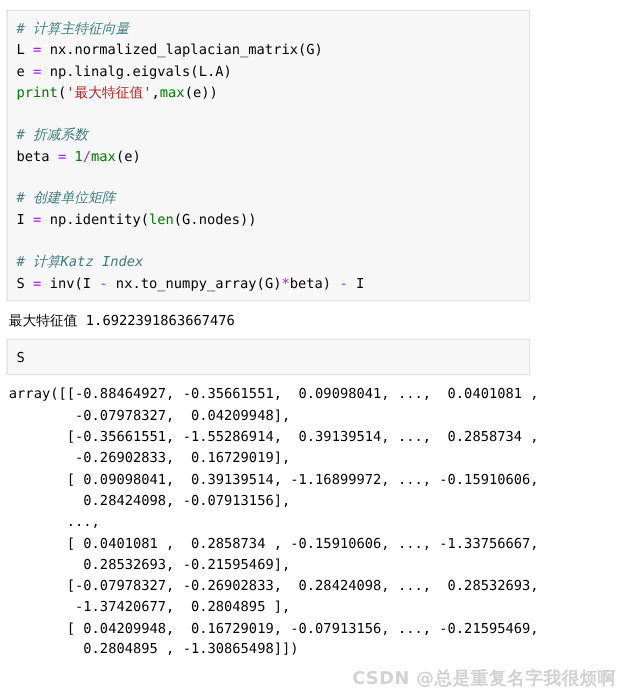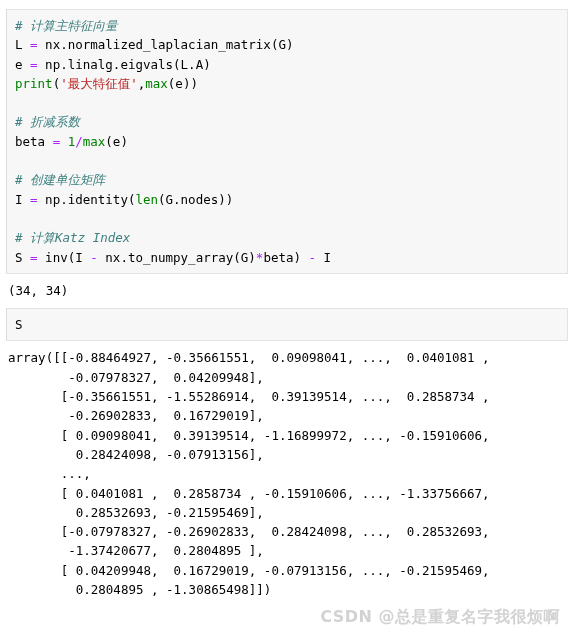--- a/index.html
+++ b/index.html
@@ -24,21 +24,21 @@
   }
 
   
   .cell-input {
     background: #f7f7f7;
     border: 1px solid #e3e3e3;
     border-left: 1px solid #dcdcdc;
     margin: 0 0 0 6px;
     padding: 6px 0 6px 8px;
     box-sizing: border-box;
-    width: 562px;
+    width: 476px;
   }
 
   pre.code {
     margin: 0;
     padding: 0;
     font-family: "DejaVu Sans Mono", "Liberation Mono", monospace;
     font-size: 12.5px;
     line-height: 19.3px;
     color: #000000;
     white-space: pre;
@@ -98,21 +98,21 @@
 <span class="tok-comment"># 折减系数</span>
 <span class="tok-name">beta </span><span class="tok-op">=</span><span class="tok-name"> </span><span class="tok-num">1</span><span class="tok-op">/</span><span class="tok-builtin">max</span><span class="tok-name">(e)</span>
 <span class="tok-name"></span>
 <span class="tok-comment"># 创建单位矩阵</span>
 <span class="tok-name">I </span><span class="tok-op">=</span><span class="tok-name"> np.identity(</span><span class="tok-builtin">len</span><span class="tok-name">(G.nodes))</span>
 <span class="tok-name"></span>
 <span class="tok-comment"># 计算Katz Index</span>
 <span class="tok-name">S </span><span class="tok-op">=</span><span class="tok-name"> inv(I </span><span class="tok-op">-</span><span class="tok-name"> nx.to_numpy_array(G)</span><span class="tok-op">*</span><span class="tok-name">beta) </span><span class="tok-op">-</span><span class="tok-name"> I</span></pre>
       </div>
       <div class="cell-output">
-        <pre class="out">(34, 34)</pre>
+        <pre class="out">最大特征值 1.6922391863667476</pre>
       </div>
       <div class="cell-input">
         <pre class="code"><span class="tok-name">S</span></pre>
       </div>
       <div class="cell-output">
         <pre class="out">array([[-0.88464927, -0.35661551,  0.09098041, ...,  0.0401081 ,
         -0.07978327,  0.04209948],
        [-0.35661551, -1.55286914,  0.39139514, ...,  0.2858734 ,
         -0.26902833,  0.16729019],
        [ 0.09098041,  0.39139514, -1.16899972, ..., -0.15910606,

